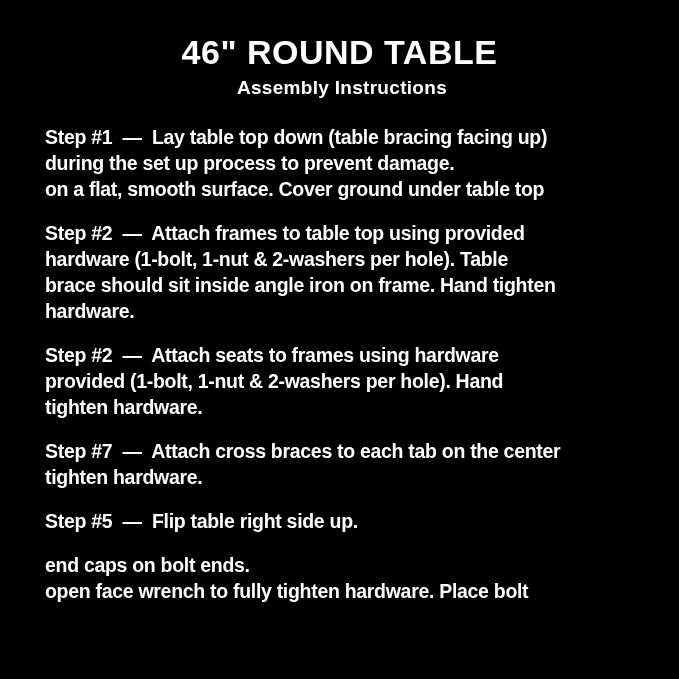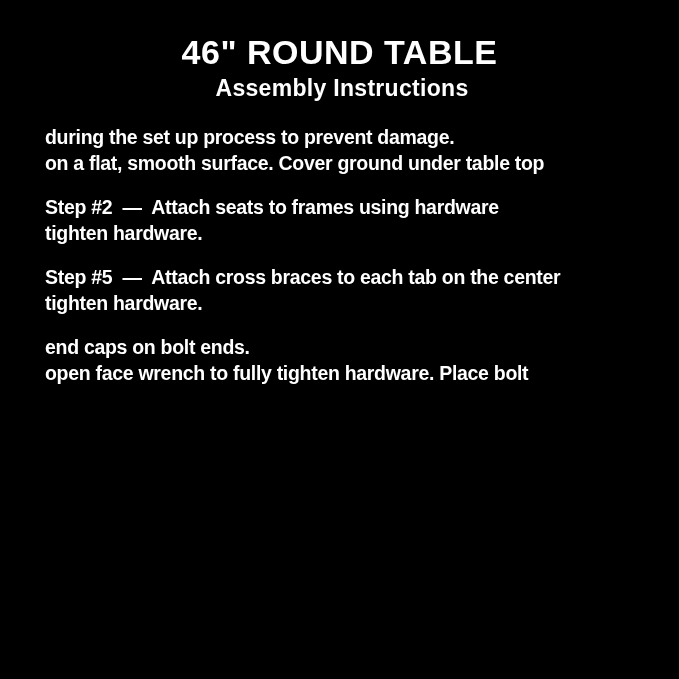--- a/index.html
+++ b/index.html
@@ -22,21 +22,21 @@
     text-align: center;
     padding-top: 33px;
   }
   .poster-title {
     font-size: 34px;
     line-height: 38px;
     letter-spacing: 0.5px;
     margin: 0;
   }
   .poster-subtitle {
-    font-size: 23px;
+    font-size: 19px;
     line-height: 30px;
     letter-spacing: 0.3px;
     margin: 2px 0 0 5px;
   }
   .steps {
     margin-top: 21px;
     padding-left: 45px;
     padding-right: 30px;
   }
   .step {
@@ -55,35 +55,46 @@
 <div class="poster">
 
   <div class="poster-header">
     <h1 class="poster-title">46" ROUND TABLE</h1>
     <h2 class="poster-subtitle">Assembly Instructions</h2>
   </div>
 
   <div class="steps">
 
     <div class="step">
+      <div class="step-line">Step #1  —  Lay table top down (table bracing facing up)</div>
       <div class="step-line">during the set up process to prevent damage.</div>
       <div class="step-line">on a flat, smooth surface. Cover ground under table top</div>
     </div>
 
+    <div class="step">
+      <div class="step-line">Step #2  —  Attach frames to table top using provided</div>
+      <div class="step-line">hardware (1-bolt, 1-nut &amp; 2-washers per hole). Table</div>
+      <div class="step-line">brace should sit inside angle iron on frame. Hand tighten</div>
+      <div class="step-line">hardware.</div>
+    </div>
 
     <div class="step">
       <div class="step-line">Step #2  —  Attach seats to frames using hardware</div>
+      <div class="step-line">provided (1-bolt, 1-nut &amp; 2-washers per hole). Hand</div>
       <div class="step-line">tighten hardware.</div>
     </div>
 
     <div class="step">
-      <div class="step-line">Step #5  —  Attach cross braces to each tab on the center</div>
+      <div class="step-line">Step #7  —  Attach cross braces to each tab on the center</div>
       <div class="step-line">tighten hardware.</div>
     </div>
 
+    <div class="step">
+      <div class="step-line">Step #5  —  Flip table right side up.</div>
+    </div>
 
     <div class="step">
       <div class="step-line">end caps on bolt ends.</div>
       <div class="step-line">open face wrench to fully tighten hardware. Place bolt</div>
     </div>
 
   </div>
 </div>
 
 </body></html>

